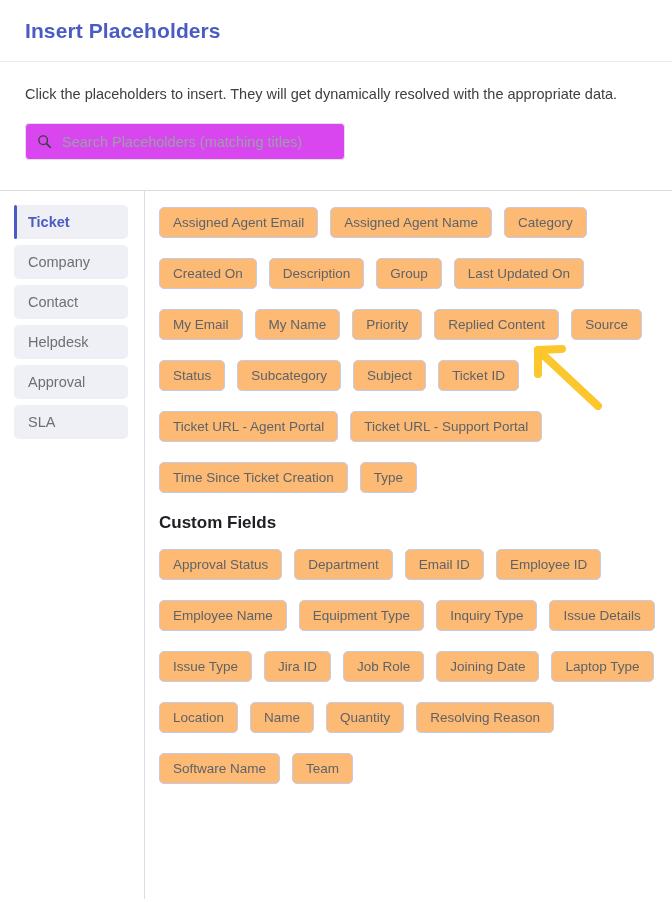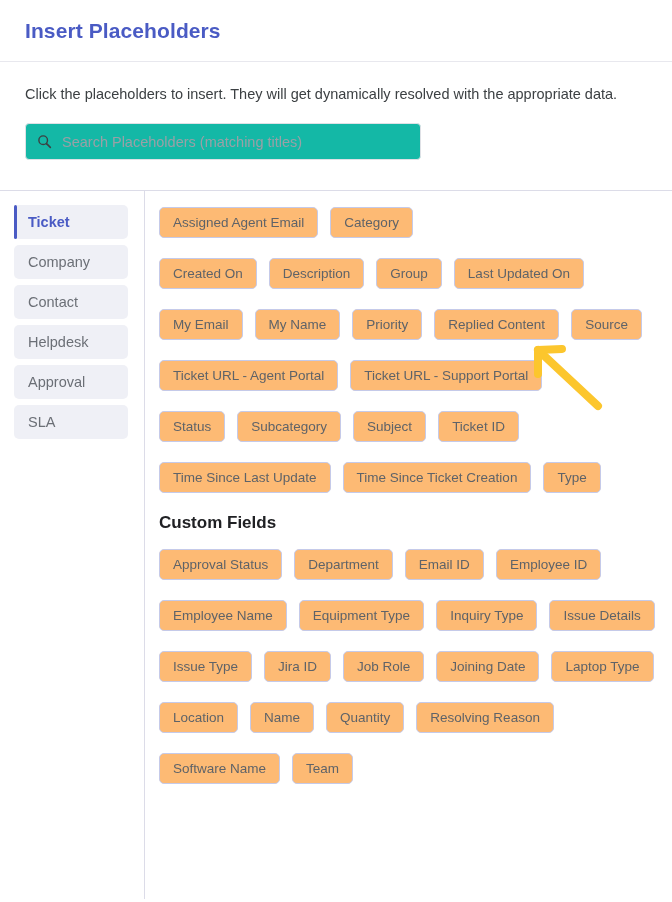--- a/index.html
+++ b/index.html
@@ -39,28 +39,28 @@
     height: 128px;
   }
   #intro-text {
     font-size: 14.5px;
     color: #3c4043;
     line-height: 25px;
     max-width: 615px;
   }
   #search-wrap {
     margin-top: 16px;
-    width: 396px;
+    width: 320px;
     height: 37px;
     box-sizing: border-box;
     border: 1px solid #dfe1e6;
     border-radius: 4px;
     display: flex;
     align-items: center;
-    background: #14b8a6;
+    background: #d946ef;
   }
   #search-icon {
     width: 36px;
     display: flex;
     align-items: center;
     justify-content: center;
     flex: none;
   }
   #search-input {
     border: none;
@@ -210,47 +210,47 @@
       </div>
       <div class="side-item">
         <span>SLA</span>
       </div>
     </div>
 
   <div id="main-panel">
     <div id="ticket-chips">
         <div class="chip-row">
           <div class="chip">Assigned Agent Email</div>
+          <div class="chip">Assigned Agent Name</div>
           <div class="chip">Category</div>
         </div>
         <div class="chip-row">
           <div class="chip">Created On</div>
           <div class="chip">Description</div>
           <div class="chip">Group</div>
           <div class="chip">Last Updated On</div>
         </div>
         <div class="chip-row">
           <div class="chip">My Email</div>
           <div class="chip">My Name</div>
           <div class="chip">Priority</div>
           <div class="chip">Replied Content</div>
           <div class="chip">Source</div>
         </div>
         <div class="chip-row">
-          <div class="chip">Ticket URL - Agent Portal</div>
-          <div class="chip">Ticket URL - Support Portal</div>
-        </div>
-        <div class="chip-row">
           <div class="chip">Status</div>
           <div class="chip">Subcategory</div>
           <div class="chip">Subject</div>
           <div class="chip">Ticket ID</div>
         </div>
         <div class="chip-row">
-          <div class="chip">Time Since Last Update</div>
+          <div class="chip">Ticket URL - Agent Portal</div>
+          <div class="chip">Ticket URL - Support Portal</div>
+        </div>
+        <div class="chip-row">
           <div class="chip">Time Since Ticket Creation</div>
           <div class="chip">Type</div>
         </div>
       </div>
     <div id="custom-fields-heading">Custom Fields</div>
     <div id="custom-chips">
         <div class="chip-row">
           <div class="chip">Approval Status</div>
           <div class="chip">Department</div>
           <div class="chip">Email ID</div>

